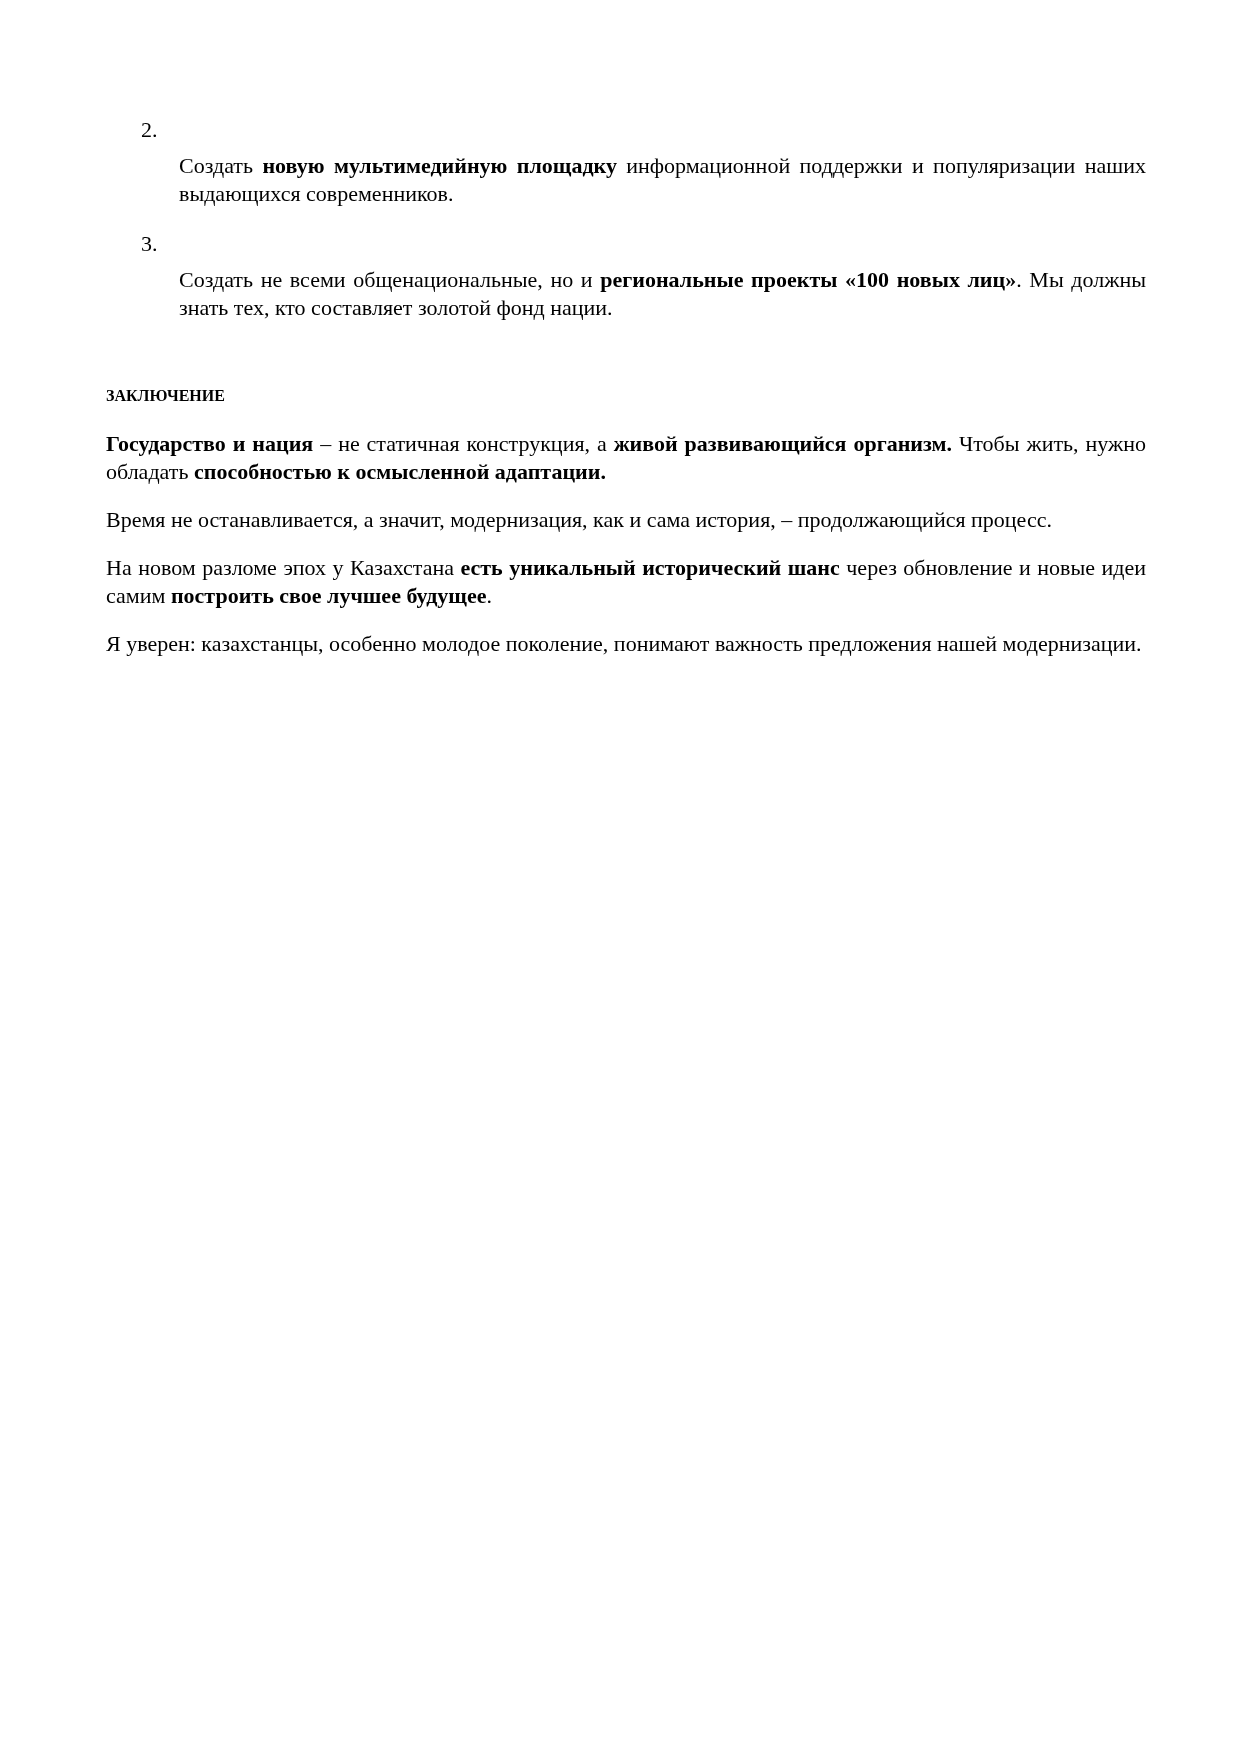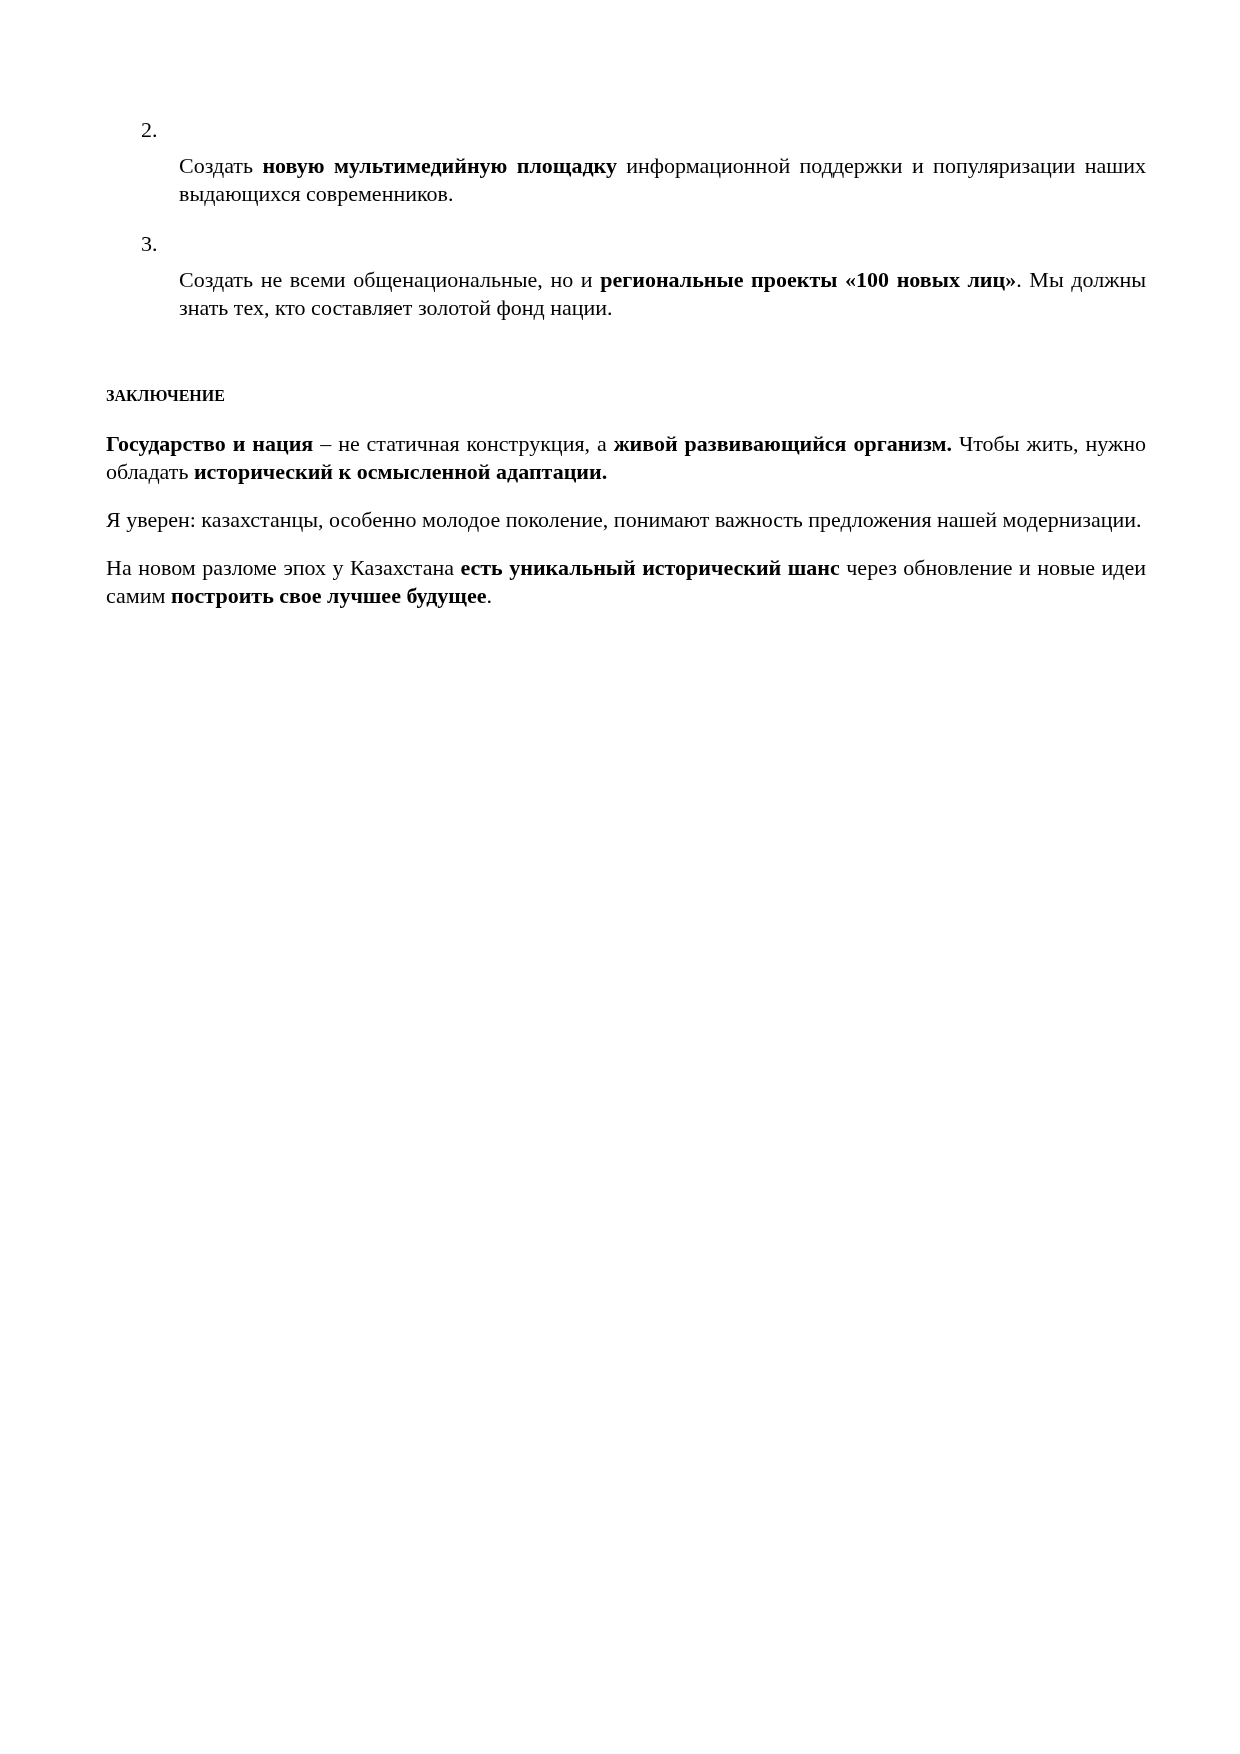--- a/index.html
+++ b/index.html
@@ -62,22 +62,23 @@
 
     <div class="list-item">
       <span class="list-num">3.</span>
       <span class="list-text"><span>Создать не всеми общенациональные, но и </span><b>региональные проекты «100 новых лиц»</b><span>. Мы должны знать тех, кто составляет золотой фонд нации.</span></span>
     </div>
 
   </div>
 
   <div class="section-heading">ЗАКЛЮЧЕНИЕ</div>
 
-  <div class="para"><b>Государство и нация</b><span> – не статичная конструкция, а </span><b>живой развивающийся организм.</b><span> Чтобы жить, нужно обладать </span><b>исторический к осмысленной адаптации.</b></div>
+  <div class="para"><b>Государство и нация</b><span> – не статичная конструкция, а </span><b>живой развивающийся организм.</b><span> Чтобы жить, нужно обладать </span><b>способностью к осмысленной адаптации.</b></div>
 
 
+  <div class="para"><span>Время не останавливается, а значит, модернизация, как и сама история, – продолжающийся процесс.</span></div>
+
+  <div class="para"><span>На новом разломе эпох у Казахстана </span><b>есть уникальный исторический шанс</b><span> через обновление и новые идеи самим </span><b>построить свое лучшее будущее</b><span>.</span></div>
 
   <div class="para"><span>Я уверен: казахстанцы, особенно молодое поколение, понимают важность предложения нашей модернизации.</span></div>
-
-  <div class="para"><span>На новом разломе эпох у Казахстана </span><b>есть уникальный исторический шанс</b><span> через обновление и новые идеи самим </span><b>построить свое лучшее будущее</b><span>.</span></div>
 
 
 </div>
 
 </body></html>

